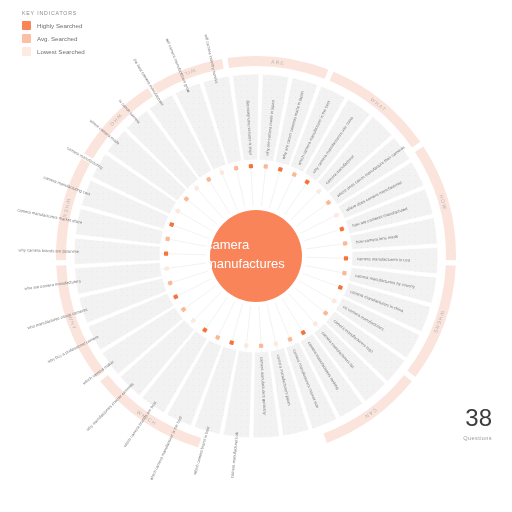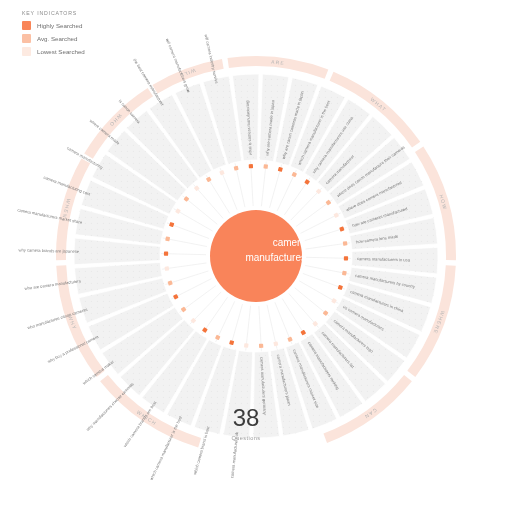--- a/index.html
+++ b/index.html
@@ -17,29 +17,29 @@
   .legend-title{
     font-size:5.2px;letter-spacing:.85px;color:#8a8a8a;
     text-transform:uppercase;margin-bottom:5px;font-weight:400;
   }
   .legend-row{display:flex;align-items:center;margin-bottom:4px;}
   .legend-swatch{width:9px;height:9px;border-radius:1px;margin-right:6px;flex:none;}
   .legend-label{font-size:6.2px;color:#6f6f6f;white-space:nowrap;}
 
   
   .count-wrap{
-    position:absolute;left:0;top:406px;width:492px;text-align:center;
+    position:absolute;left:0;top:406px;width:492px;text-align:right;
   }
   .count-num{font-size:24px;color:#3c3c3c;font-weight:400;line-height:1;}
   .count-lbl{font-size:5.6px;color:#9b9b9b;letter-spacing:.4px;margin-top:5px;}
 
   
   .center-text{
-    position:absolute;left:206px;top:236px;width:100px;text-align:right;
-    font-size:10px;color:#ffffff;line-height:1.45;pointer-events:none;
+    position:absolute;left:206px;top:236px;width:100px;text-align:left;
+    font-size:13px;color:#ffffff;line-height:1.45;pointer-events:none;
   }
 </style>
 </head>
 <body>
 
 <svg id="viz" viewBox="0 0 512 512">
   <defs>
     <pattern id="dots" width="6" height="6" patternUnits="userSpaceOnUse">
       <circle cx="1.4" cy="1.4" r="0.65" fill="#e2e2e2"></circle>
     </pattern>

